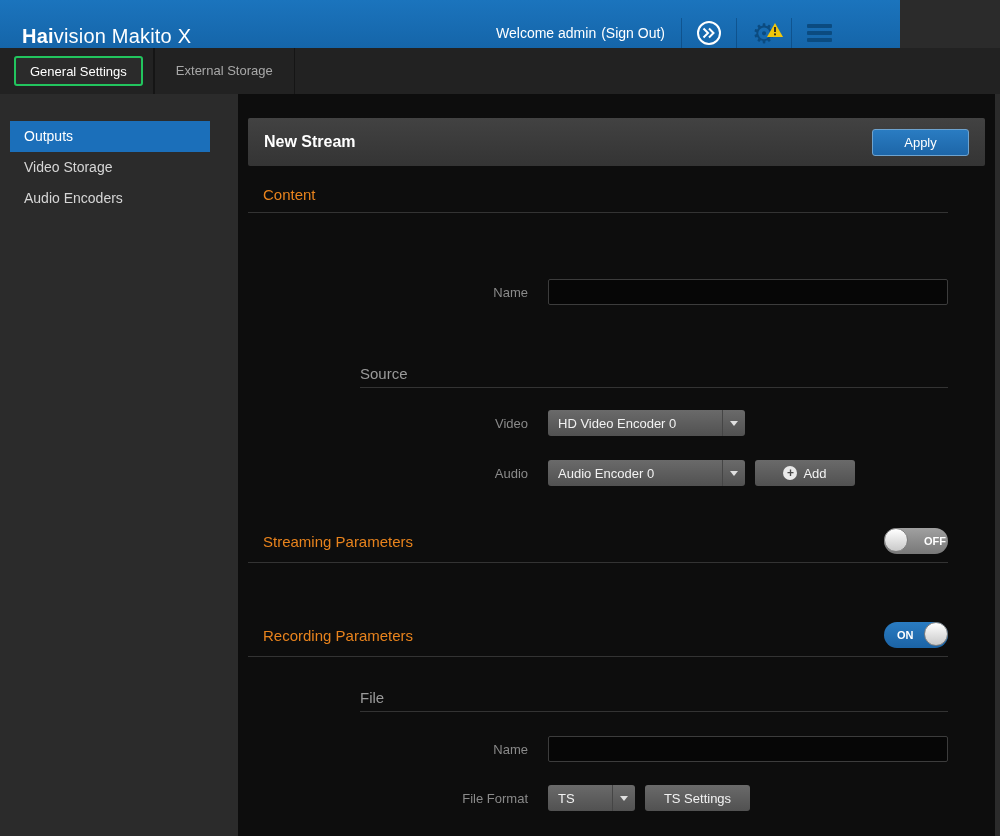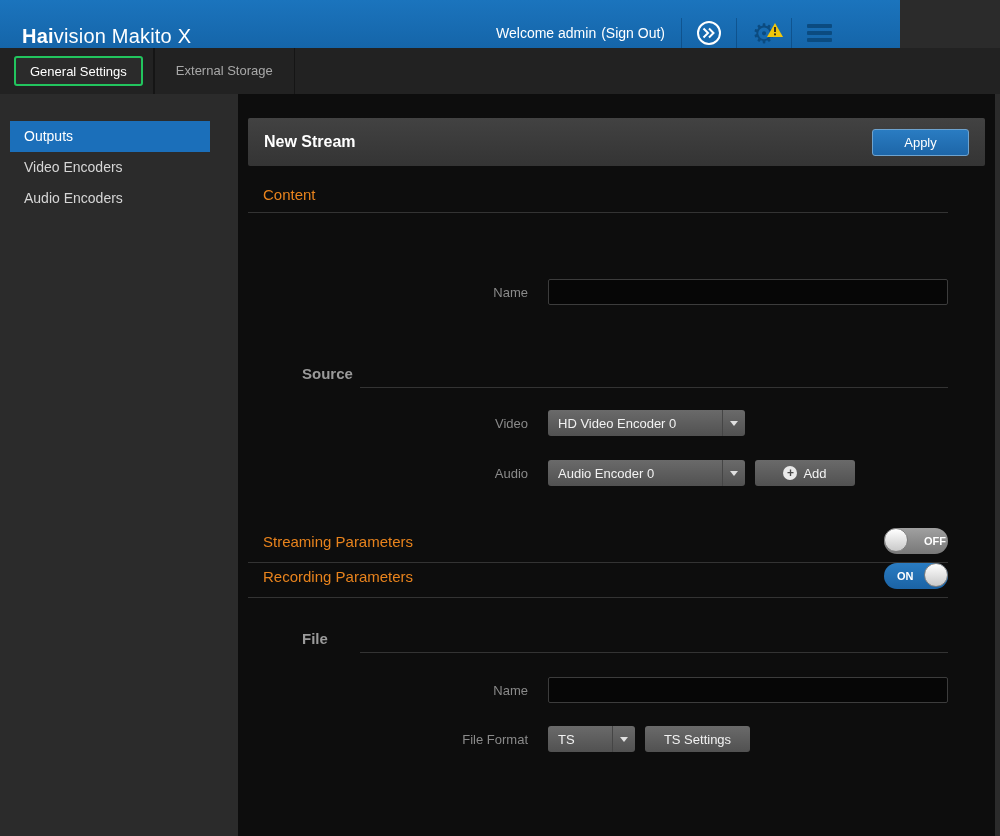--- a/index.html
+++ b/index.html
@@ -78,21 +78,21 @@
     border:1px solid #6ea3cf; border-radius:3px;
     color:#fff; font-size:13px; font-family:"Liberation Sans", sans-serif;
     cursor:pointer;
   }
 
   .content { margin-left:10px; width:700px; }
 
   .section-title { font-size:15px; font-weight:normal; color:#e8831d; padding-left:15px; }
   .hr { border-top:1px solid #333; height:0; width:700px; }
   .sub-hr { margin-left:112px; width:588px; }
-  .sub-title { font-size:15px; font-weight:bold; color:#9a9a9a; margin-left:54px; }
+  .sub-title { font-size:15px; font-weight:normal; color:#9a9a9a; margin-left:112px; }
 
   .form-row { display:flex; align-items:center; }
   .form-row label {
     width:280px; margin-right:20px; text-align:right;
     font-size:13px; color:#8a8a8a; white-space:nowrap;
   }
   .text-input {
     width:400px; height:26px; background:#060606;
     border:1px solid #3c3c3c; border-radius:2px;
     color:#ddd; font-size:13px; padding:0 8px;
@@ -144,21 +144,21 @@
   
   .m-content-title { margin-top:20px; }
   .m-content-hr { margin-top:9px; }
   .m-name-row { margin-top:66px; }
   .m-source-title { margin-top:60px; }
   .m-source-hr { margin-top:5px; }
   .m-video-row { margin-top:22px; }
   .m-audio-row { margin-top:24px; }
   .m-streaming-row { margin-top:42px; }
   .m-streaming-hr { margin-top:8px; }
-  .m-recording-row { }
+  .m-recording-row { margin-top:59px; }
   .m-recording-hr { margin-top:8px; }
   .m-file-title { margin-top:32px; }
   .m-file-hr { margin-top:5px; }
   .m-name2-row { margin-top:24px; }
   .m-format-row { margin-top:23px; }
 </style>
 </head>
 <body>
 
 <header class="topbar">
@@ -201,21 +201,21 @@
 <nav class="tabbar">
   <div class="tab active">General Settings</div>
   <div class="tab-sep"></div>
   <div class="tab-sep"></div>
   <div class="tab">External Storage</div>
   <div class="tab-sep"></div>
 </nav>
 
 <aside class="sidebar">
   <div class="side-item active">Outputs</div>
-  <div class="side-item">Video Encoders</div>
+  <div class="side-item">Video Storage</div>
   <div class="side-item">Audio Encoders</div>
 </aside>
 
 <main class="main">
 
   <div class="stream-header">
     <span class="stream-title">New Stream</span>
     <button class="apply-btn">Apply</button>
   </div>
 

